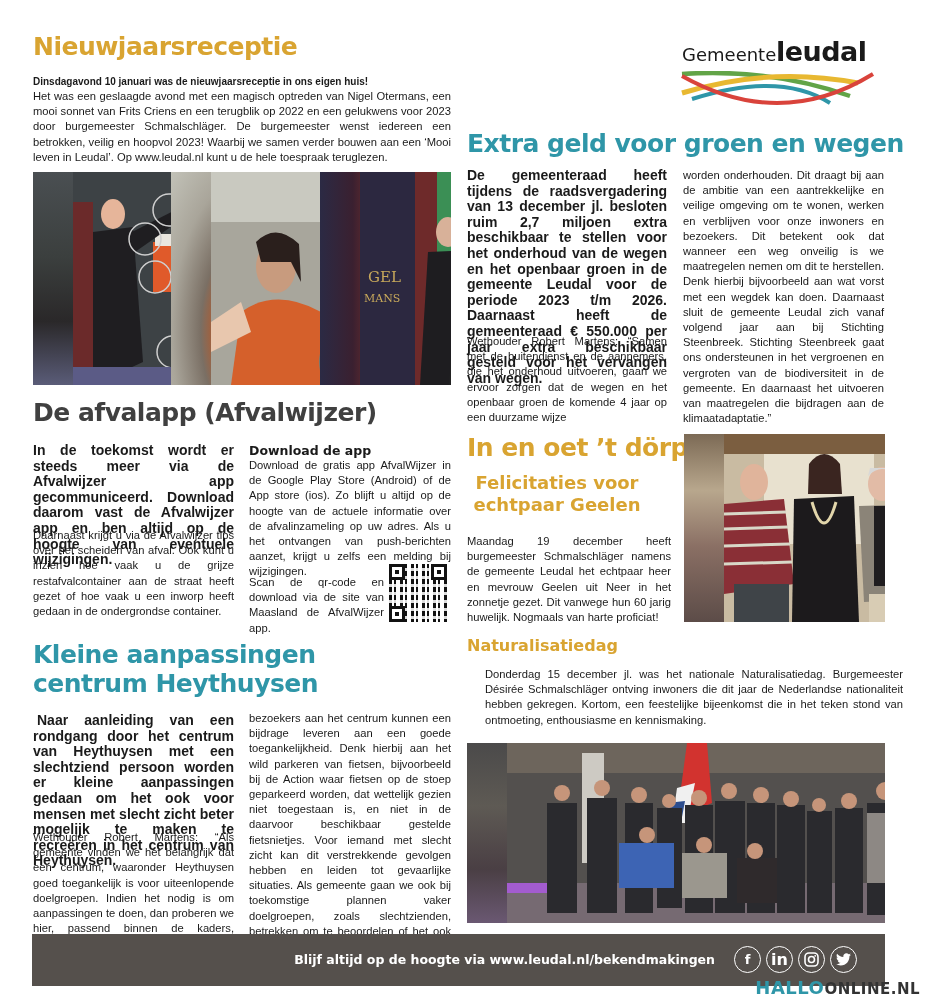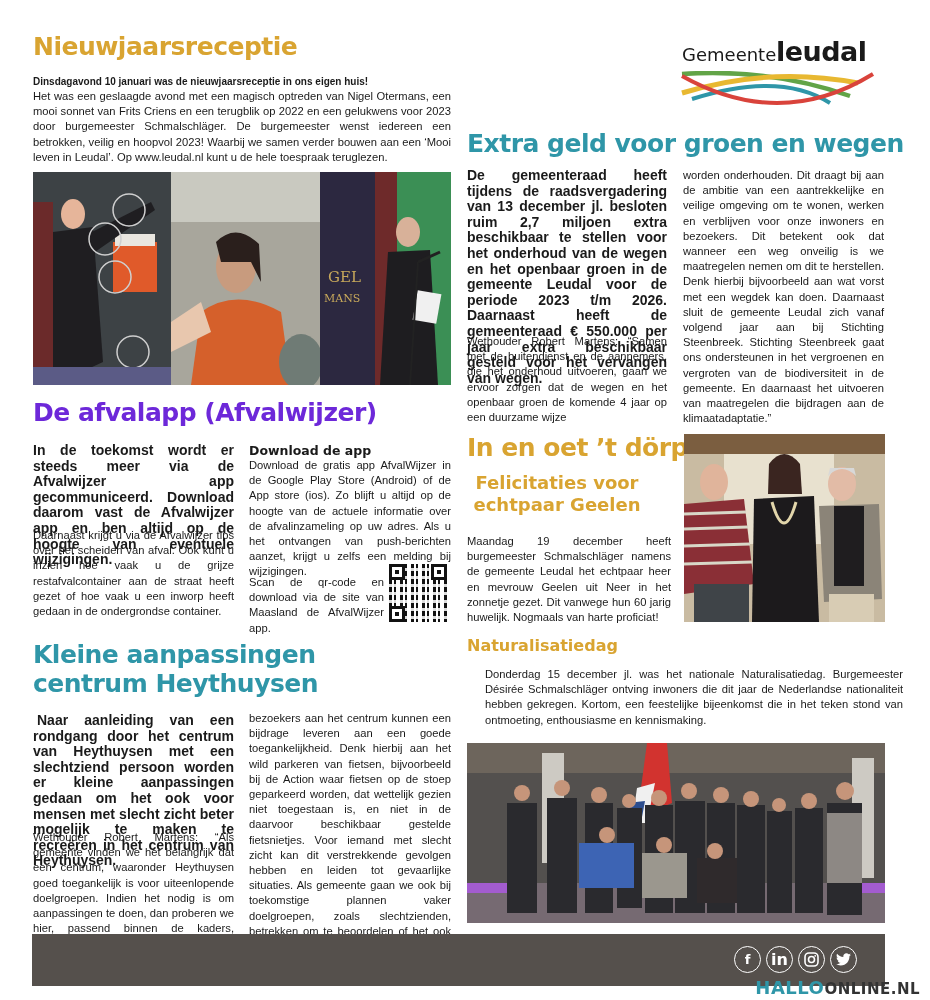--- a/index.html
+++ b/index.html
@@ -2,25 +2,25 @@
 <html><head>
 <meta charset="utf-8">
 <style>
   * { box-sizing: border-box; margin: 0; padding: 0; }
   html, body { width: 930px; height: 1000px; background: #ffffff; overflow: hidden; }
   body { position: relative; font-family: "Liberation Sans", "DejaVu Sans", sans-serif; color: #1a1a1a; }
   .abs { position: absolute; }
   h1.head { font-family: "DejaVu Sans", sans-serif; font-weight: bold; letter-spacing: -0.5px; line-height: 1.05; }
   .gold { color: #d9a431; text-align: center; }
   .teal { color: #2f96a8; }
-  .green { color: #6d28d9; text-align: center; }
+  .green { color: #404040; text-align: center; }
   p { font-size: 11.2px; line-height: 15.2px; text-align: justify; hyphens: auto; }
   p.lead { font-weight: bold; font-size: 14px; line-height: 15.6px; }
   .sub { font-family: "DejaVu Sans", sans-serif; font-weight: bold; font-size: 12.5px; }
-  .photo { position: absolute; overflow: hidden; }
+  .photo { position: absolute; overflow: hidden; padding-left: 40px; }
   
   .ph1 { background: linear-gradient(180deg, #4a4f52 0%, #3b3f3e 40%, #2a2829 70%, #5a5c78 100%); }
   .ph2 { background: radial-gradient(ellipse at 55% 75%, #d96a2f 0%, #c0551f 28%, #7a6f64 45%, #a9a59a 70%, #c2c2b8 100%); }
   .ph3 { background: linear-gradient(90deg, #2b2a44 0%, #3a2030 25%, #6b2d2d 40%, #3f6e4f 65%, #3c9a5a 100%); }
   .ph4 { background: linear-gradient(180deg, #7c6a55 0%, #b8a78d 30%, #8a6f64 60%, #5c4c48 100%); }
   .ph5 { background: linear-gradient(180deg, #4b4a4a 0%, #5e5a54 35%, #4a3f44 70%, #6a5872 100%); }
   .footer-bar { position: absolute; left: 32px; top: 934px; width: 853px; height: 52px; background: #55504c; }
   .footer-text { position: absolute; right: 170px; top: 18px; color: #ffffff; font-weight: bold; font-size: 12.5px; font-family: "DejaVu Sans", sans-serif; }
   .social { position: absolute; top: 12px; width: 27px; height: 27px; border: 1.5px solid #ffffff; border-radius: 50%; color: #fff; font-weight: bold; font-size: 13px; display: flex; align-items: center; justify-content: center; font-family: "DejaVu Sans", sans-serif; }
   .hallo { position: absolute; right: 10px; top: 977px; font-family: "DejaVu Sans", sans-serif; font-weight: bold; font-size: 18px; letter-spacing: 0.5px; }
@@ -187,20 +187,21 @@
   </svg>
 </div>
 
 <h1 class="abs head teal" style="left:33px; top:642px; font-size:25px;">Kleine aanpassingen</h1>
 <h1 class="abs head teal" style="left:33px; top:671px; font-size:25px;">centrum Heythuysen</h1>
 <p class="abs lead" style="left:33px; top:713px; width:201px; text-indent:4px;">Naar aanleiding van een rondgang door het centrum van Heythuysen met een slechtziend persoon worden er kleine aanpassingen gedaan om het ook voor mensen met slecht zicht beter mogelijk te maken te recreëren in het centrum van Heythuysen.</p>
 <p class="abs" style="left:33px; top:830px; width:201px;">Wethouder Robert Martens: “Als gemeente vinden we het belangrijk dat een centrum, waaronder Heythuysen goed toegankelijk is voor uiteenlopende doelgroepen. Indien het nodig is om aanpassingen te doen, dan proberen we hier, passend binnen de kaders, uitvoering aan te geven. Ook andere</p>
 <p class="abs" style="left:249px; top:711px; width:202px;">bezoekers aan het centrum kunnen een bijdrage leveren aan een goede toegankelijkheid. Denk hierbij aan het wild parkeren van fietsen, bijvoorbeeld bij de Action waar fietsen op de stoep geparkeerd worden, dat wettelijk gezien niet toegestaan is, en niet in de daarvoor beschikbaar gestelde fietsnietjes. Voor iemand met slecht zicht kan dit verstrekkende gevolgen hebben en leiden tot gevaarlijke situaties. Als gemeente gaan we ook bij toekomstige plannen vaker doelgroepen, zoals slechtzienden, betrekken om te beoordelen of het ook voor hen goed toegankelijk is.”</p>
 
 <div class="footer-bar">
+  <span class="footer-text">Blijf altijd op de hoogte via www.leudal.nl/bekendmakingen</span>
   <div class="social" style="left:702px;">
       <span>f</span>
     </div>
   <div class="social" style="left:734px; font-size:16px;">
       <span>in</span>
     </div>
   <div class="social" style="left:766px;">
     <svg width="15" height="15" viewBox="0 0 15 15">
         <rect x="1" y="1" width="13" height="13" rx="4" fill="none" stroke="#fff" stroke-width="1.6"></rect>
         <circle cx="7.5" cy="7.5" r="3" fill="none" stroke="#fff" stroke-width="1.6"></circle>

